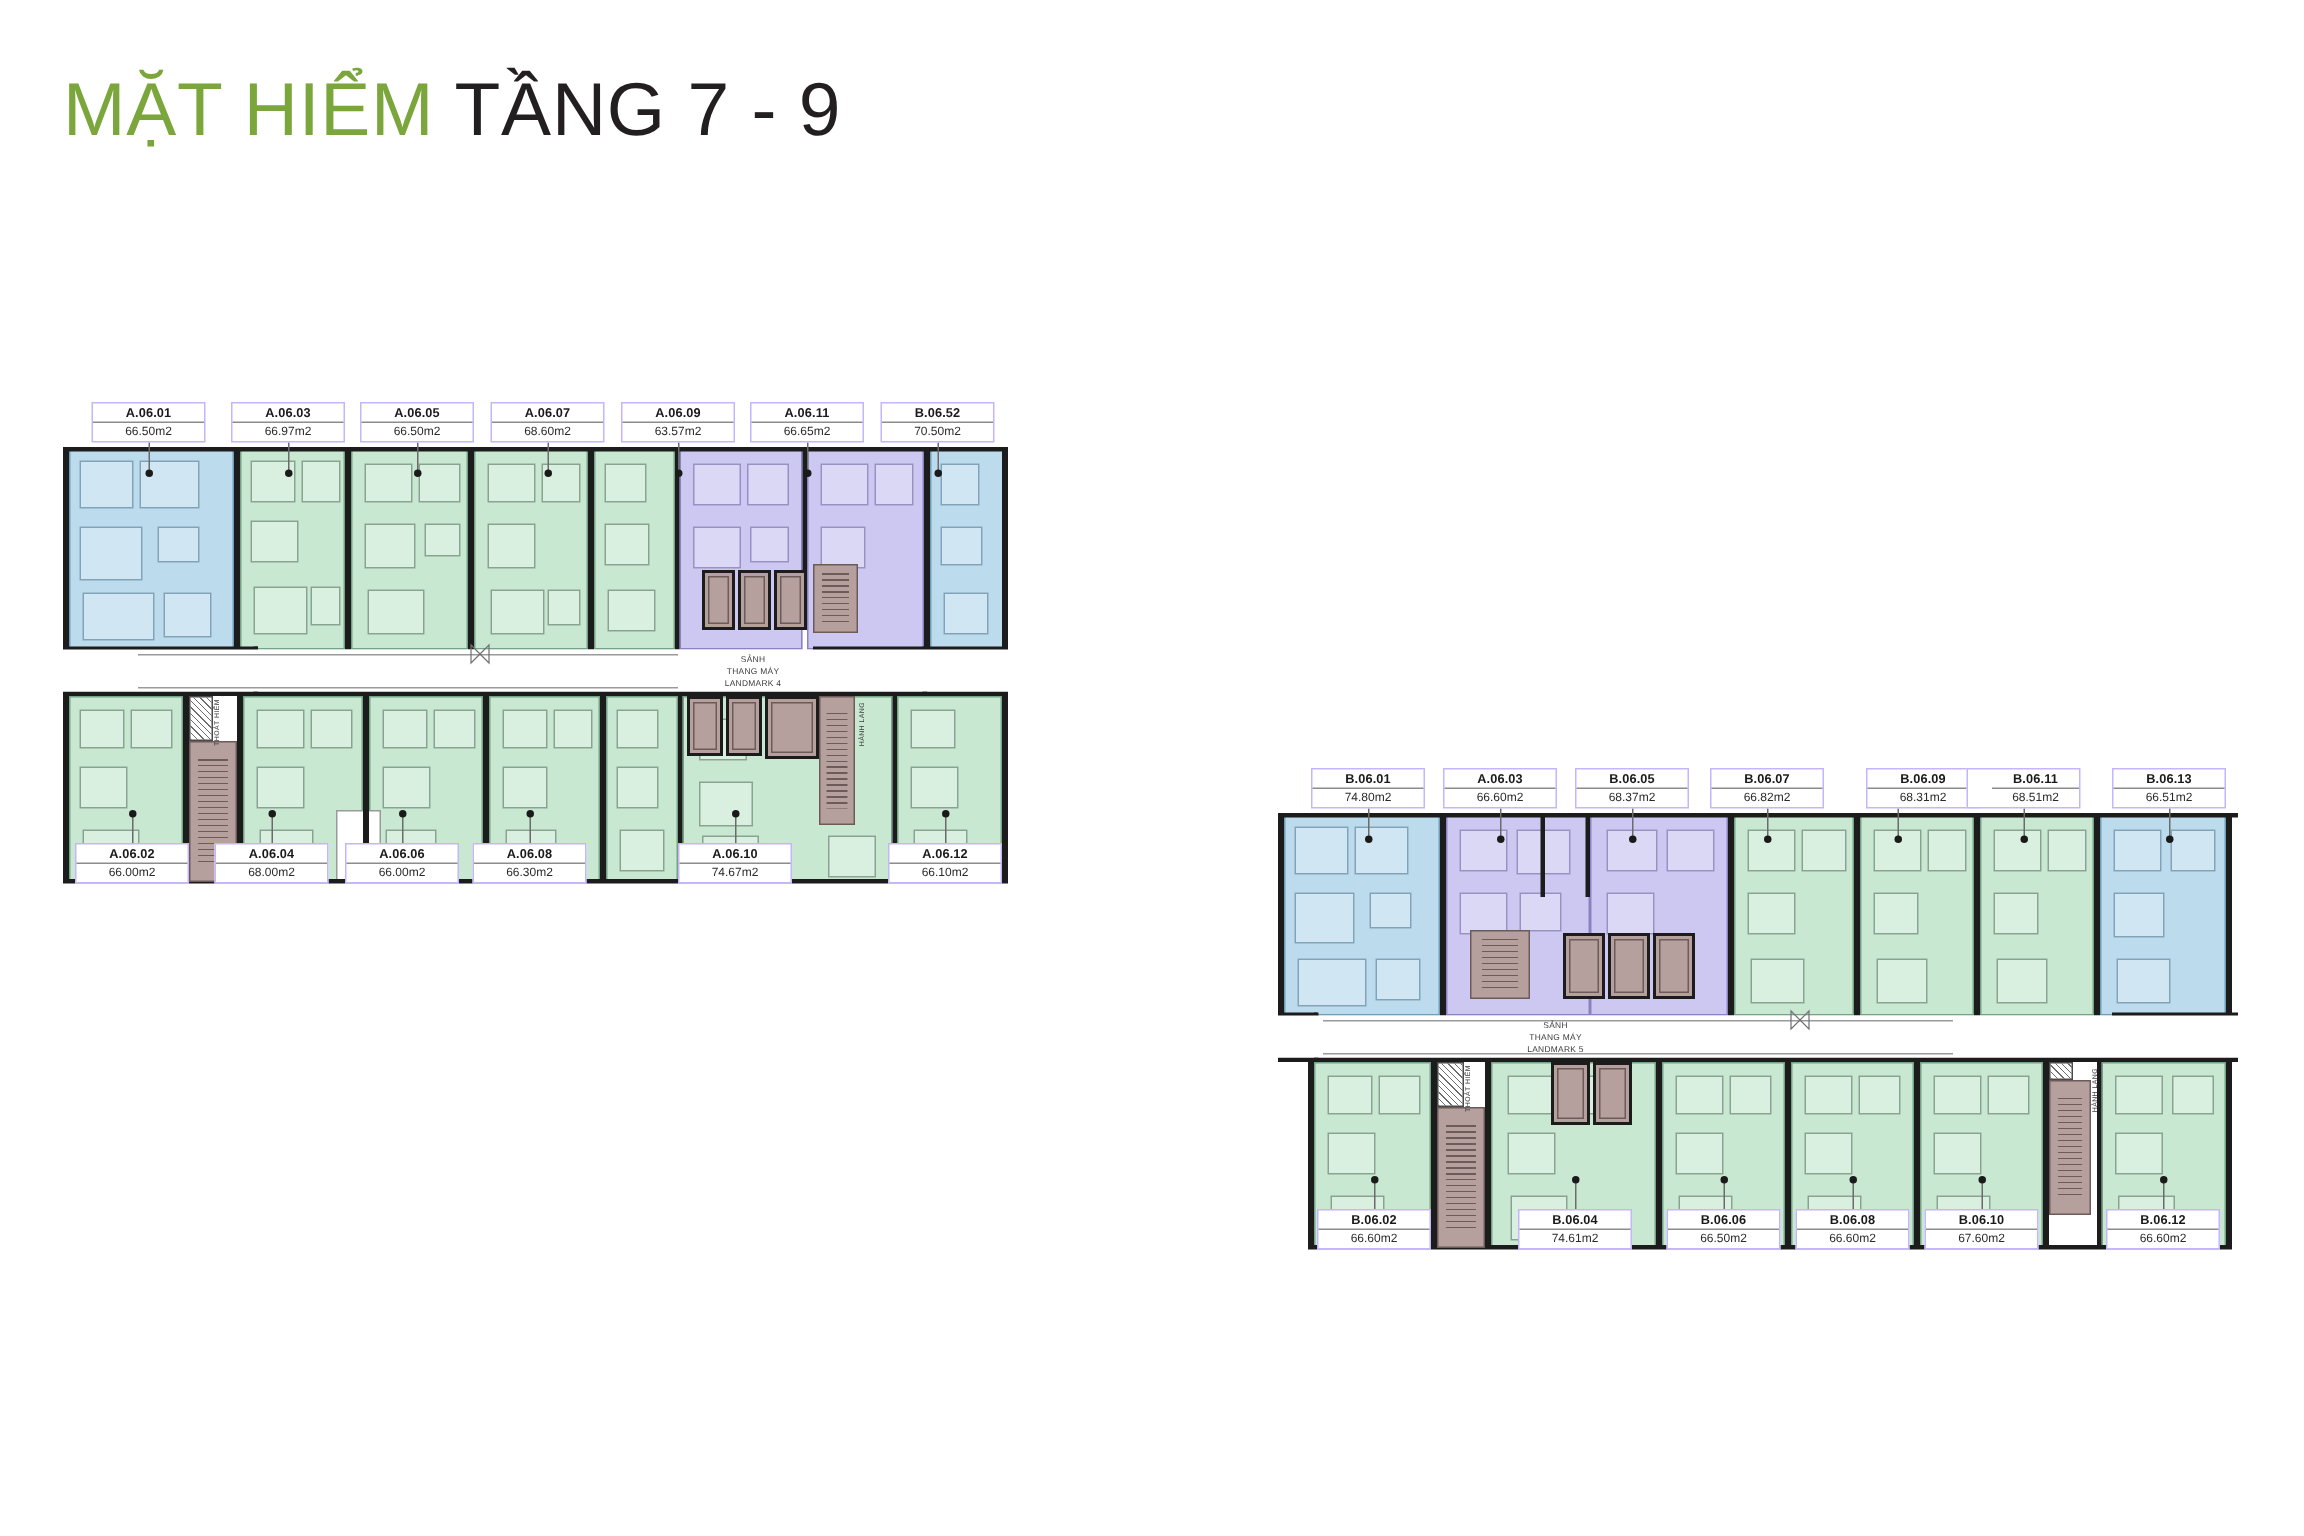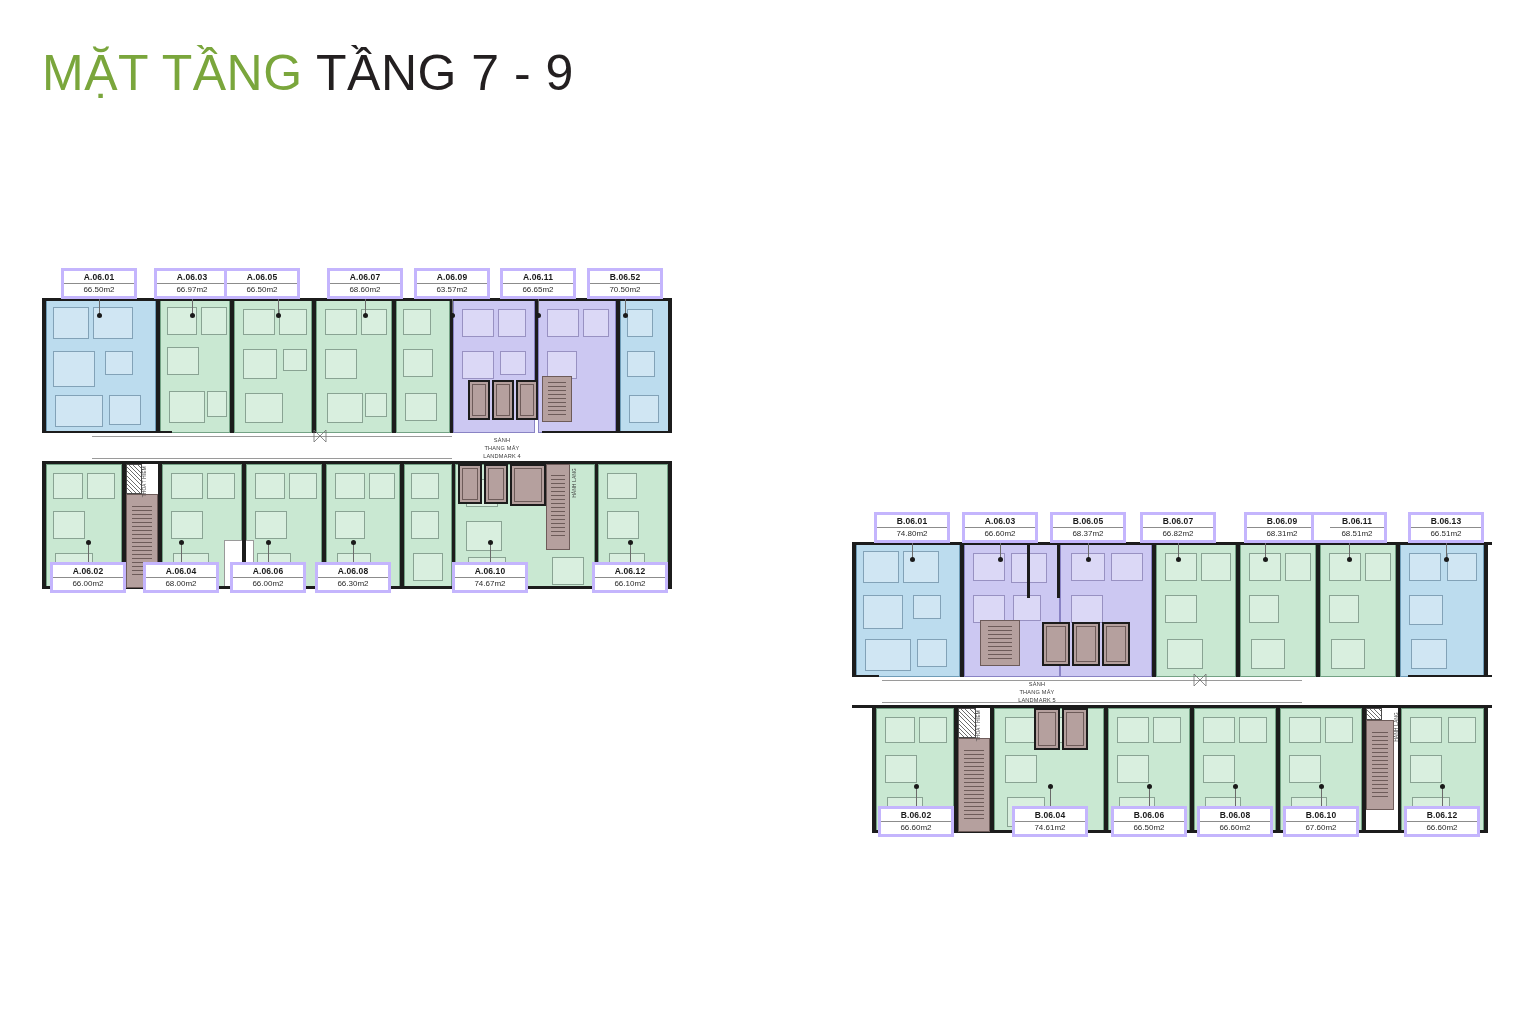--- a/index.html
+++ b/index.html
@@ -35,21 +35,21 @@
     position: absolute;
   }
   #plan-a { left: 42px;  top: 268px; width: 630px; height: 320px; }
   #plan-b { left: 852px; top: 512px; width: 640px; height: 320px; }
 
   
   .unit-label {
     position: absolute;
     width: 76px;
     box-sizing: border-box;
-    border: 3px solid #c4b5fd;
+    border: 1px solid #c4b5fd;
     background: #ffffff;
     text-align: center;
     z-index: 30;
   }
   .unit-label .code {
     font-size: 8.5px;
     font-weight: bold;
     color: #1a1a1a;
     padding: 1px 0 0.5px;
     border-bottom: 1px solid #8c8c8c;
@@ -221,21 +221,21 @@
     border-right: 7px solid transparent;
     transform: translateX(-50%);
   }
   .bowtie::before { top: 0;    border-bottom: 7px solid transparent; box-shadow: none; }
   .bowtie::after  { bottom: 0; border-top: 7px solid transparent; }
   .bowtie svg { position: absolute; inset: 0; }
 </style>
 </head>
 <body>
 
-<h1 id="page-title"><span class="t-green">MẶT TẦNG</span> <span class="t-dark">TẦNG 7 - 9</span></h1>
+<h1 id="page-title"><span class="t-green">MẶT HIỂM</span> <span class="t-dark">TẦNG 7 - 9</span></h1>
 
 <div class="plan" id="plan-a">
 
   <div class="wall" style="left:0px; top:30px; width:630px; height:3px;"></div>
 
   <div class="unit blue" style="left:4px; top:30px; width:110px; height:135px;">
     <div class="furn" style="left:6px;  top:8px;  width:34px; height:30px;"></div>
     <div class="furn" style="left:46px; top:8px;  width:38px; height:30px;"></div>
     <div class="furn" style="left:6px;  top:52px; width:40px; height:34px;"></div>
     <div class="furn" style="left:58px; top:52px; width:26px; height:22px;"></div>
@@ -421,21 +421,21 @@
   <div class="leader" style="left:57px; top:25px; height:22px;"></div>
   <div class="dot" style="left:55px; top:45px;"></div>
 
   <div class="unit-label" style="left:112px; top:0px;">
     <div class="code">A.06.03</div>
     <div class="area">66.97m2</div>
   </div>
   <div class="leader" style="left:150px; top:25px; height:22px;"></div>
   <div class="dot" style="left:148px; top:45px;"></div>
 
-  <div class="unit-label" style="left:182px; top:0px;">
+  <div class="unit-label" style="left:198px; top:0px;">
     <div class="code">A.06.05</div>
     <div class="area">66.50m2</div>
   </div>
   <div class="leader" style="left:236px; top:25px; height:22px;"></div>
   <div class="dot" style="left:234px; top:45px;"></div>
 
   <div class="unit-label" style="left:285px; top:0px;">
     <div class="code">A.06.07</div>
     <div class="area">68.60m2</div>
   </div>

